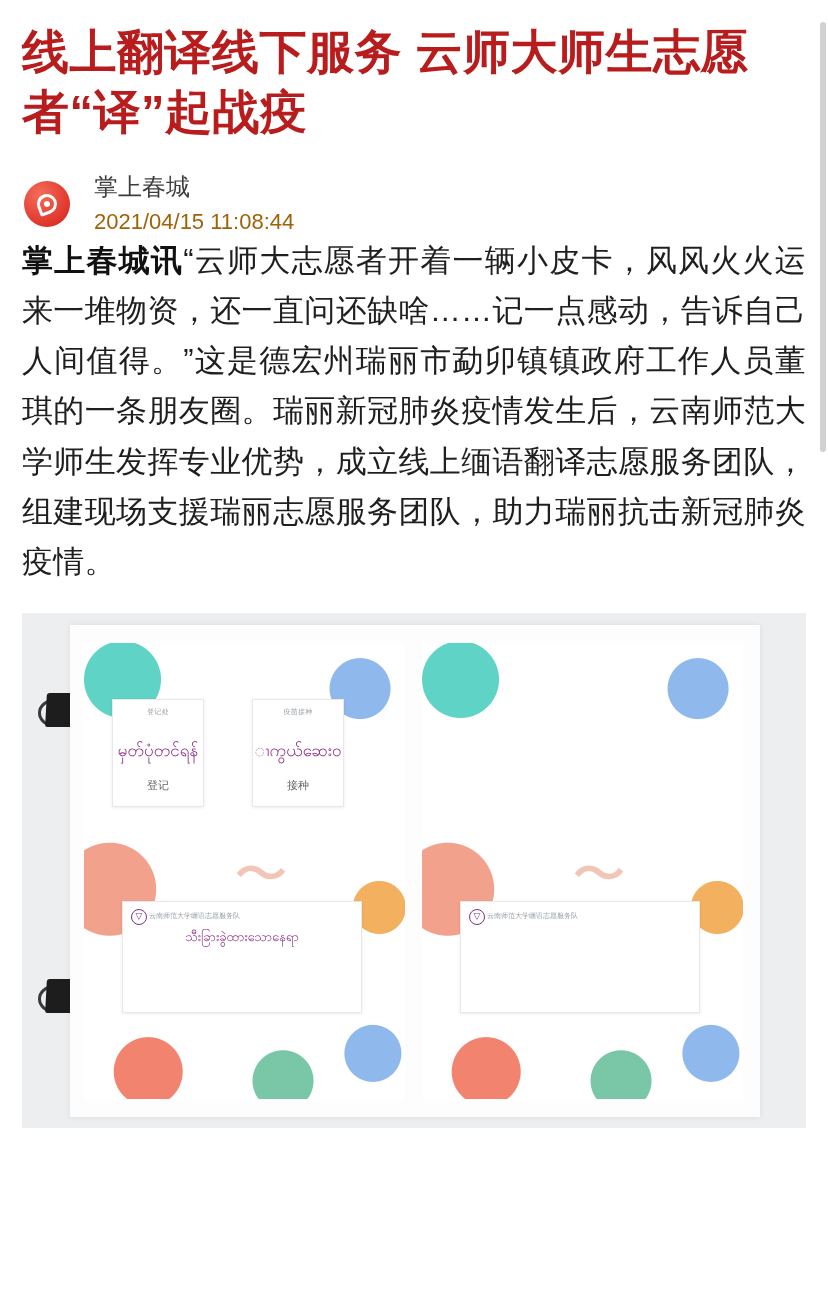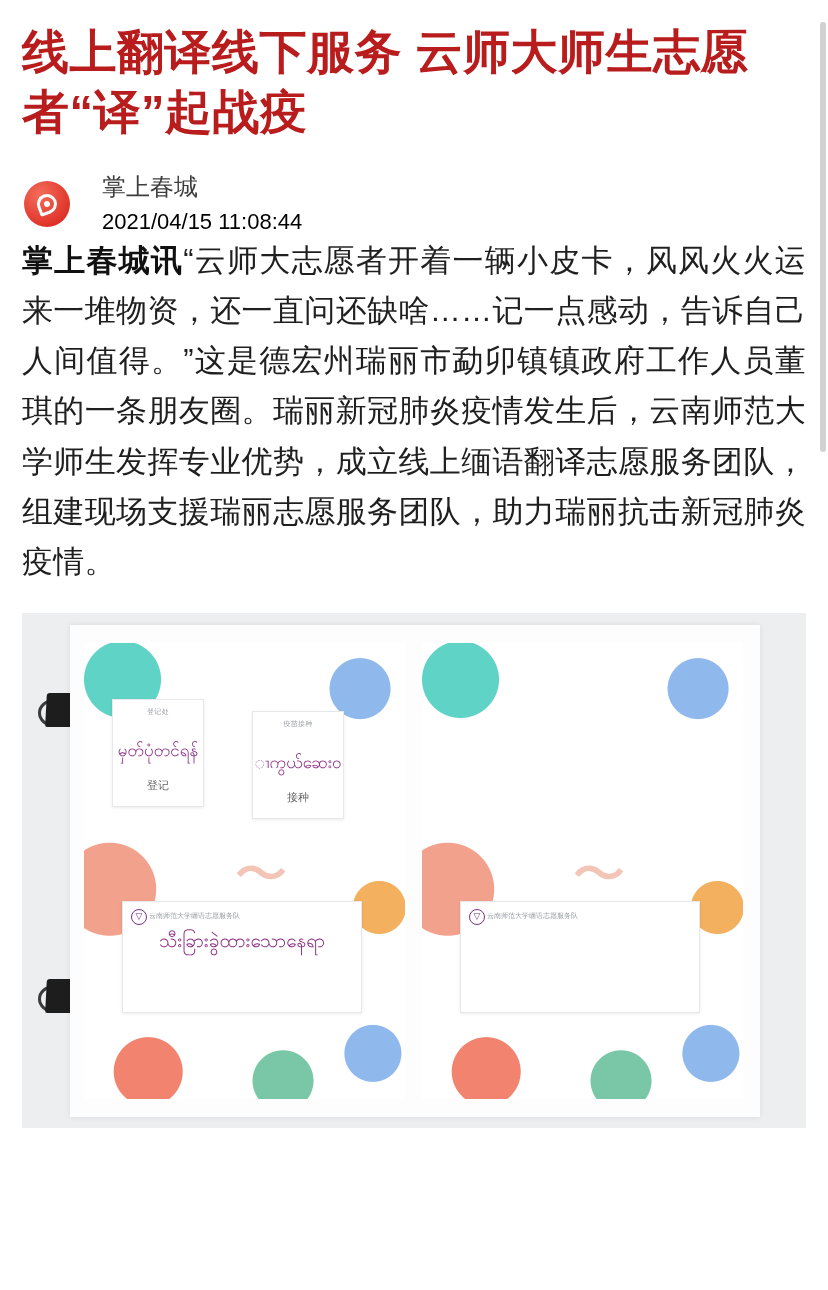--- a/index.html
+++ b/index.html
@@ -61,33 +61,33 @@
     content: "";
     position: absolute;
     left: 4px;
     top: 4px;
     width: 6px;
     height: 6px;
     background: #ffffff;
     border-radius: 50%;
   }
   .source-meta {
-    margin-left: 32px;
+    margin-left: 24px;
     display: flex;
     flex-direction: column;
     justify-content: center;
   }
   .source-name {
     font-size: 24px;
     color: #3d3d3d;
     line-height: 1.25;
   }
   .source-time {
     font-size: 22px;
-    color: #000000;
+    color: #a16207;
     margin-top: 7px;
     line-height: 1.2;
   }
   .article-body {
     font-size: 31px;
     line-height: 1.62;
     color: #1f1f1f;
     text-align: justify;
     letter-spacing: 0.2px;
   }
@@ -196,23 +196,23 @@
   }
   .card .c-cn {
     text-align: center;
     color: #666666;
     font-size: 11px;
     margin-top: 14px;
   }
   .card.small { width: 92px; height: 108px; }
   .card.wide { width: 240px; height: 112px; }
   .card.s-a { left: 28px; top: 56px; }
-  .card.s-b { left: 168px; top: 68px; }
+  .card.s-b { left: 168px; top: 56px; }
   .card.w-c { left: 38px; top: 258px; }
-  .card.w-c .c-my { font-size: 19px; margin-top: 26px; }
+  .card.w-c .c-my { font-size: 13px; margin-top: 26px; }
   .badge {
     position: absolute;
     left: 8px;
     top: 7px;
     width: 14px;
     height: 14px;
     border: 1px solid #7a2f86;
     border-radius: 50%;
     color: #7a2f86;
     font-size: 9px;

